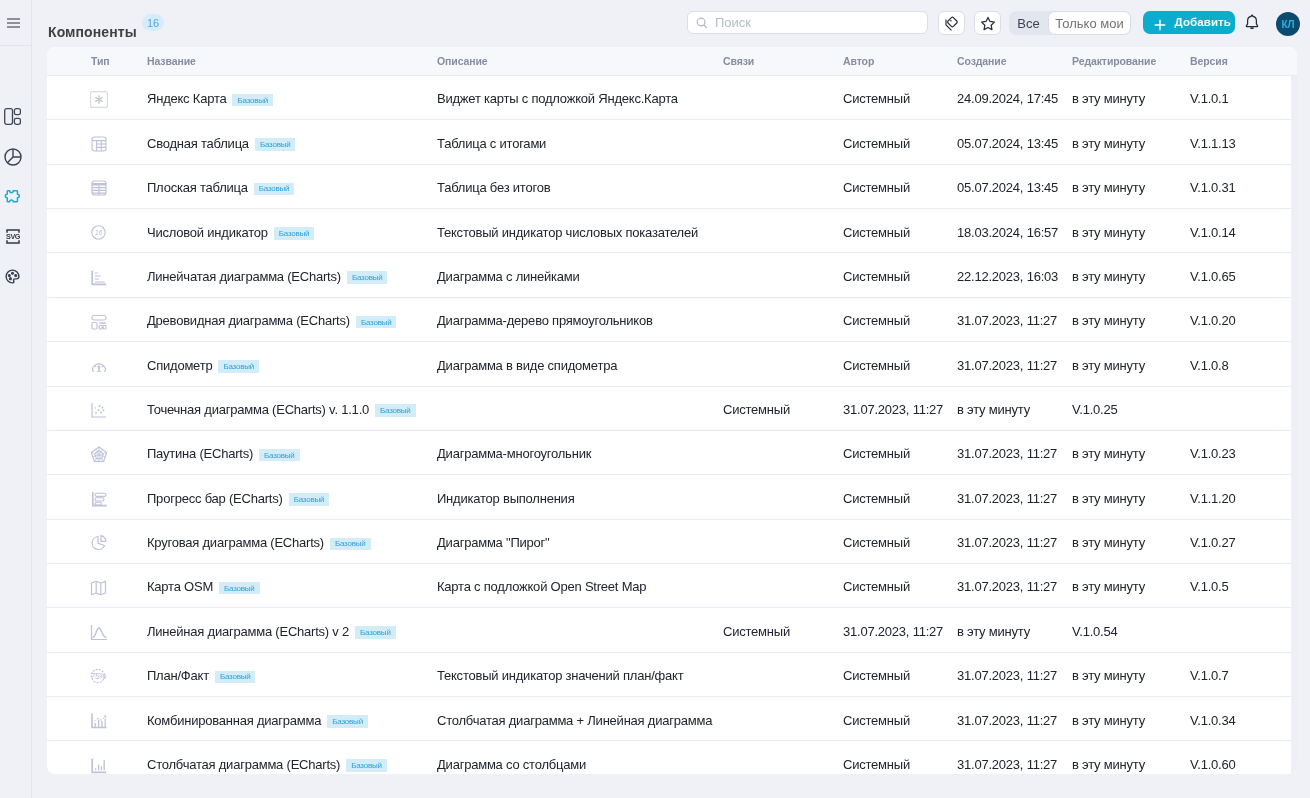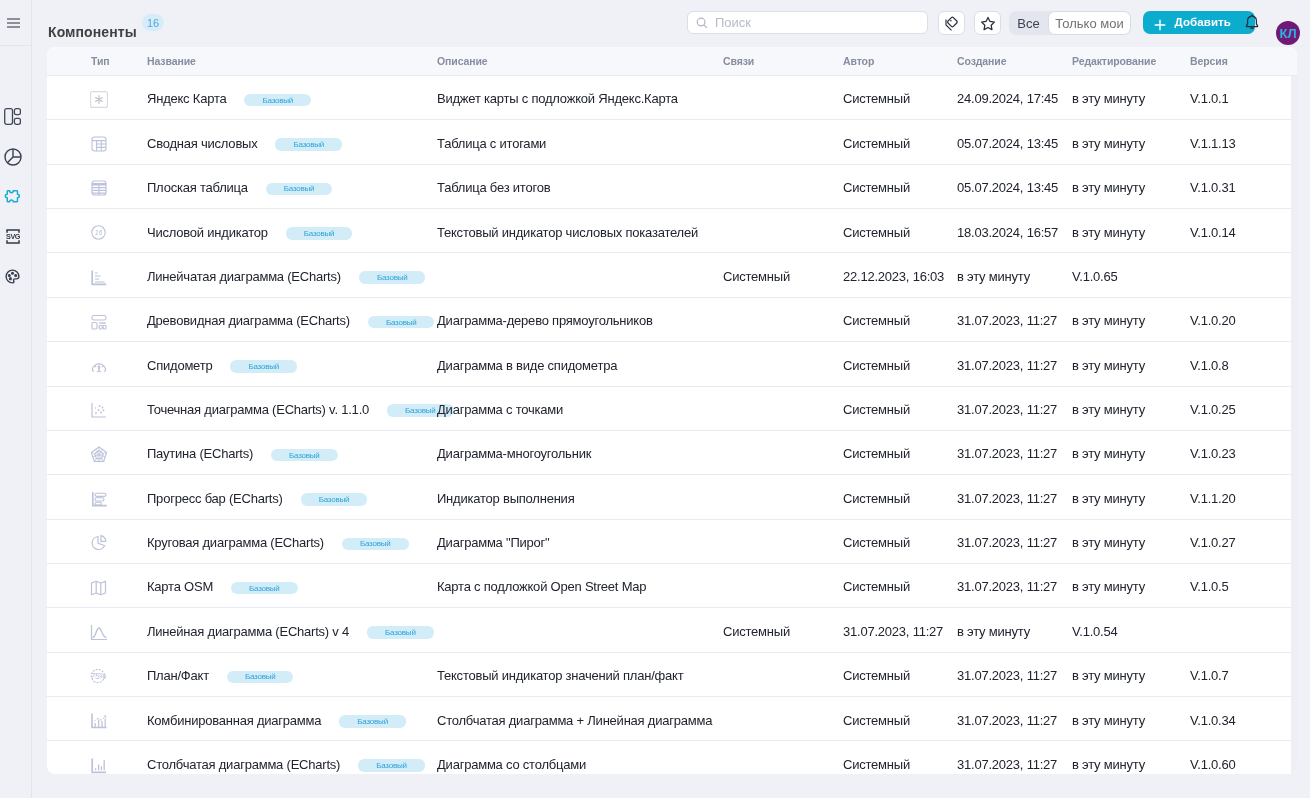--- a/index.html
+++ b/index.html
@@ -17,33 +17,33 @@
   .search { position:absolute; left:687px; top:11px; width:241px; height:23px; background:#fff; border:1px solid #dadee8; border-radius:6px; display:flex; align-items:center; padding-left:8px; }
   .search .ph { color:#b5bbc9; font-size:13px; margin-left:7px; margin-top:-1px;text-align:right; }
 
   .sqbtn { position:absolute; top:11px; width:27px; height:24px; background:#fff; border:1px solid #dadee8; border-radius:6px; display:flex; align-items:center; justify-content:center; }
 
   .seg { position:absolute; left:1009px; top:11px; height:24px; background:#e3e6ee; border-radius:7px; display:flex; align-items:center; }
   .seg { width:122px; }
   .seg .all { width:39px; text-align:center; font-size:13px; color:#3c4250; }
   .seg .mine { height:24px; background:#fff; border:1px solid #d8dce6; border-radius:7px; display:flex; align-items:center; justify-content:center; width:83px; font-size:13px; color:#737373; }
 
-  .addbtn { position:absolute; left:1143px; top:11px; width:112px; height:23px; background:#0caccf; border-radius:7px; color:#fff; }
+  .addbtn { position:absolute; left:1143px; top:11px; width:92px; height:23px; background:#0caccf; border-radius:7px; color:#fff; }
   .addbtn .plus { position:absolute; left:11px; top:5.5px; }
   .addbtn .lbl { position:absolute; left:31.5px; top:4.5px; font-size:11.5px; font-weight:700; letter-spacing:0.1px; }
 
-  .avatar { position:absolute; left:1276px; top:21px; width:24px; height:24px; border-radius:12px; background:#701a75; color:#2ab2e2; font-size:13px; font-weight:700; display:flex; align-items:center; justify-content:center; }
+  .avatar { position:absolute; left:1276px; top:12px; width:24px; height:24px; border-radius:12px; background:#0c4a6e; color:#2ab2e2; font-size:10px; font-weight:700; display:flex; align-items:center; justify-content:center; }
 
   .card { position:absolute; left:47px; top:47px; width:1250px; height:727px; background:#fff; border-radius:8px; overflow:hidden; }
   .strip { position:absolute; right:0; top:29px; width:6px; height:698px; background:#edeff5; z-index:5; }
   .thead { height:29px; background:#f7f8fb; border-bottom:1px solid #e9ebf1; display:grid; grid-template-columns:44px 56px 290px 286px 120px 114px 115px 118px 1fr; align-items:center; font-size:10.5px; color:#878da0; letter-spacing:-0.1px;font-weight:bold; }
   .row { height:44.36px; border-bottom:1px solid #e9ebf2; display:grid; grid-template-columns:44px 56px 290px 286px 120px 114px 115px 118px 1fr; align-items:center; font-size:13px; color:#20242e; letter-spacing:-0.22px; }
   .row > div { white-space:nowrap; position:relative; top:1.3px; }
   .row .name { display:flex; align-items:flex-end; }
-  .badge { margin-left:18px; height:12.5px; padding:0 18px; border-radius:6px; background:#d3edf8; color:#2da3d9; font-size:8px; display:flex; align-items:center; white-space:nowrap; }
+  .badge { margin-left:6px; height:12.5px; padding:0 5px; border-radius:0; background:#d3edf8; color:#2da3d9; font-size:8px; display:flex; align-items:center; white-space:nowrap; }
   .ic { width:22px; height:22px; display:flex; align-items:center; justify-content:center; margin-left:-3.5px; position:relative; top:0.8px;font-style:italic; }
 </style>
 </head>
 <body>
 
 <div class="sidebar">
   <div class="top">
     <svg width="13" height="10" viewBox="0 0 13 10" style="margin-right:4px">
         <path d="M0.5 1h12M0.5 5h12M0.5 9h12" stroke="#2b3040" stroke-width="1.2" stroke-linecap="round"></path>
       </svg>
@@ -167,21 +167,21 @@
     <div></div>
       <div>
         <span class="ic">
           <svg width="16" height="16" viewBox="0 0 16 16" fill="none" stroke="#bcc2d8" stroke-width="1.1">
             <rect x="1" y="1" width="14" height="14" rx="2.5"></rect>
             <path d="M1 4.6h14M5.6 4.6V15M10.3 4.6V15M5.6 8h9.4M5.6 11.4h9.4"></path>
           </svg>
         </span>
       </div>
     <div class="name">
-        <span class="nm">Сводная числовых</span>
+        <span class="nm">Сводная таблица</span>
         <span class="badge">Базовый</span>
       </div>
     <div class="desc">Таблица с итогами</div>
       <div></div>
     <div>Системный</div>
       <div>05.07.2024, 13:45</div>
       <div>в эту минуту</div>
       <div>V.1.1.13</div>
   </div>
   <div class="row">
@@ -234,20 +234,21 @@
           <svg width="17" height="17" viewBox="0 0 17 17" fill="none" stroke="#bcc2d8">
             <path d="M2.2 1.5v13.8h14" stroke-width="1.7"></path>
             <path d="M5 4h2.6M5 7h5.7M5 10h4.2M5 13h9.7" stroke-width="1.1"></path>
           </svg>
         </span>
       </div>
     <div class="name">
         <span class="nm">Линейчатая диаграмма (ECharts)</span>
         <span class="badge">Базовый</span>
       </div>
+    <div class="desc">Диаграмма с линейками</div>
       <div></div>
     <div>Системный</div>
       <div>22.12.2023, 16:03</div>
       <div>в эту минуту</div>
       <div>V.1.0.65</div>
   </div>
   <div class="row">
     <div></div>
       <div>
         <span class="ic">
@@ -309,21 +310,20 @@
               <circle cx="13.5" cy="8.5" r="0.9"></circle>
               <circle cx="5.5" cy="6" r="0.7"></circle>
             </g>
           </svg>
         </span>
       </div>
     <div class="name">
         <span class="nm">Точечная диаграмма (ECharts) v. 1.1.0</span>
         <span class="badge">Базовый</span>
       </div>
-    <div class="desc">Диаграмма с точками</div>
       <div></div>
     <div>Системный</div>
       <div>31.07.2023, 11:27</div>
       <div>в эту минуту</div>
       <div>V.1.0.25</div>
   </div>
   <div class="row">
     <div></div>
       <div>
         <span class="ic">
@@ -414,21 +414,21 @@
     <div></div>
       <div>
         <span class="ic">
           <svg width="18" height="17" viewBox="0 0 18 17" fill="none" stroke="#bcc2d8" stroke-width="1.2">
             <path d="M1.5 1v14.5H17"></path>
             <path d="M2.5 13.5c3.5 0 3.6-9.5 6.5-9.5s3 9.5 7.5 9.5" stroke-width="1.3"></path>
           </svg>
         </span>
       </div>
     <div class="name">
-        <span class="nm">Линейная диаграмма (ECharts) v 4</span>
+        <span class="nm">Линейная диаграмма (ECharts) v 2</span>
         <span class="badge">Базовый</span>
       </div>
       <div></div>
     <div>Системный</div>
       <div>31.07.2023, 11:27</div>
       <div>в эту минуту</div>
       <div>V.1.0.54</div>
   </div>
   <div class="row">
     <div></div>

